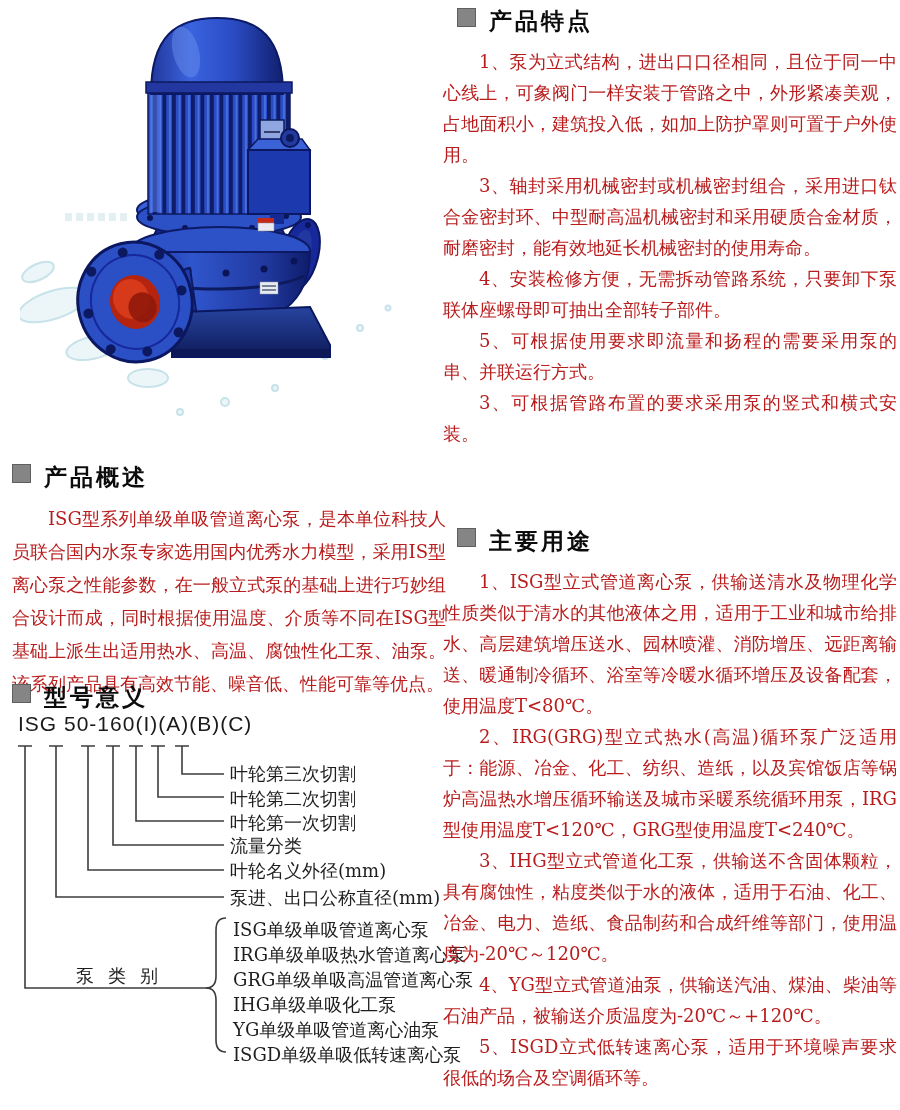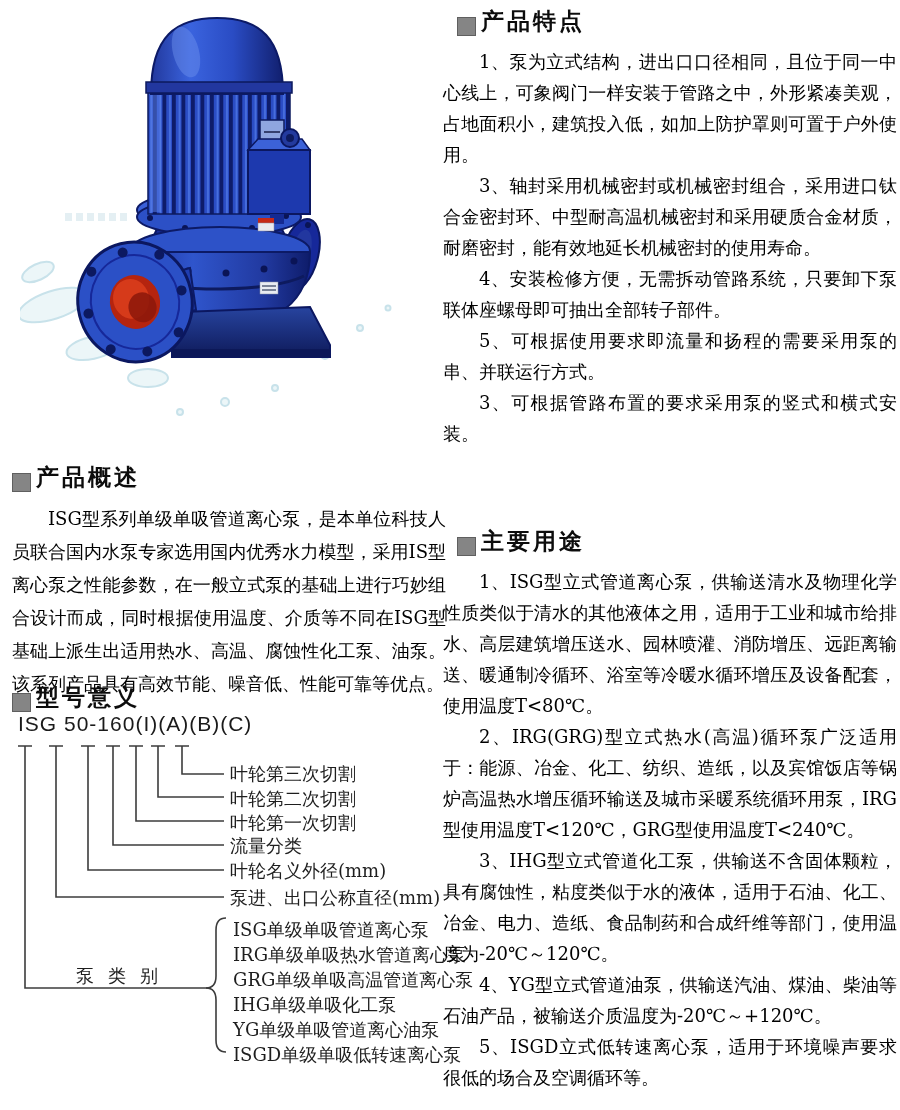--- a/index.html
+++ b/index.html
@@ -2,25 +2,25 @@
 <html><head>
 <meta charset="utf-8">
 <style>
   html,body{margin:0;padding:0;background:#e8e8e8;}
   .page{
     position:relative;width:900px;height:1110px;background:#ffffff;
     font-family:"DejaVu Serif", serif;color:#1c1c1c;overflow:hidden;
     margin:0 auto;
   }
   
-  .sec-head{display:flex;align-items:flex-end;gap:5px;font-family:Liberation Serif, serif;margin:0 0 10px 0;}
+  .sec-head{display:flex;align-items:flex-start;gap:13px;font-family:Liberation Serif, serif;margin:0 0 10px 0;}
   .sec-head .sq{width:17px;height:17px;background:#858585;border:1px solid #5f5f5f;flex:0 0 auto;}
   .sec-head h2{margin:0;font-size:23px;font-weight:bold;letter-spacing:3px;color:#0c0c0c;line-height:1.2;}
   
-  .para{margin:0;text-align:justify;text-indent:2em;font-size:18px;color:#000000;}
+  .para{margin:0;text-align:justify;text-indent:2em;font-size:18px;color:#b91c1c;}
   .left-flow .para{line-height:33px;}
   .right-flow .para{line-height:31px;}
   .abs{position:absolute;}
   
   .model-code{
     position:absolute;left:18px;top:30px;
     font-family:"Liberation Sans", sans-serif;font-weight:normal;
     font-size:21px;letter-spacing:1px;color:#1a1a1a;white-space:nowrap;
   }
   .dlabel{position:absolute;left:230px;font-size:18px;white-space:nowrap;color:#1e1e1e;}

